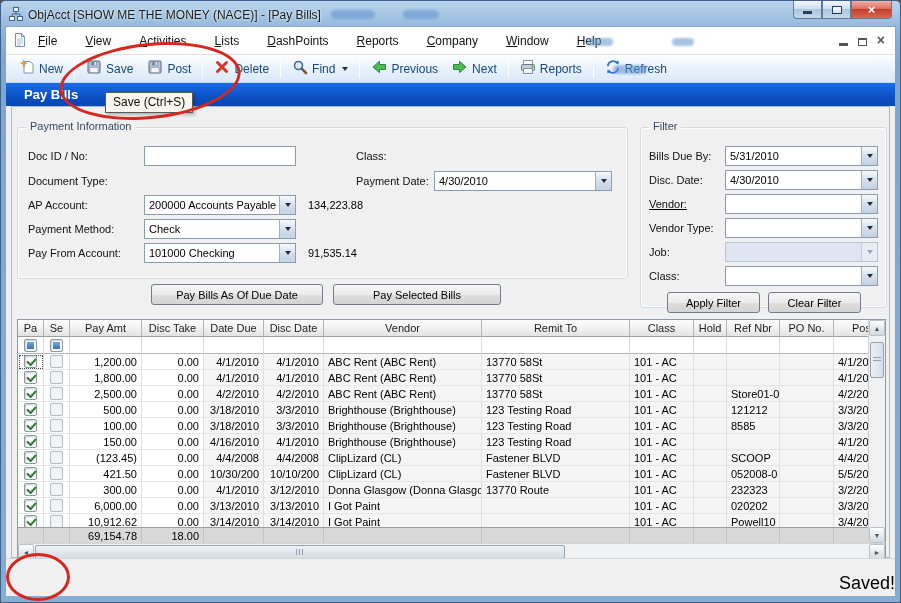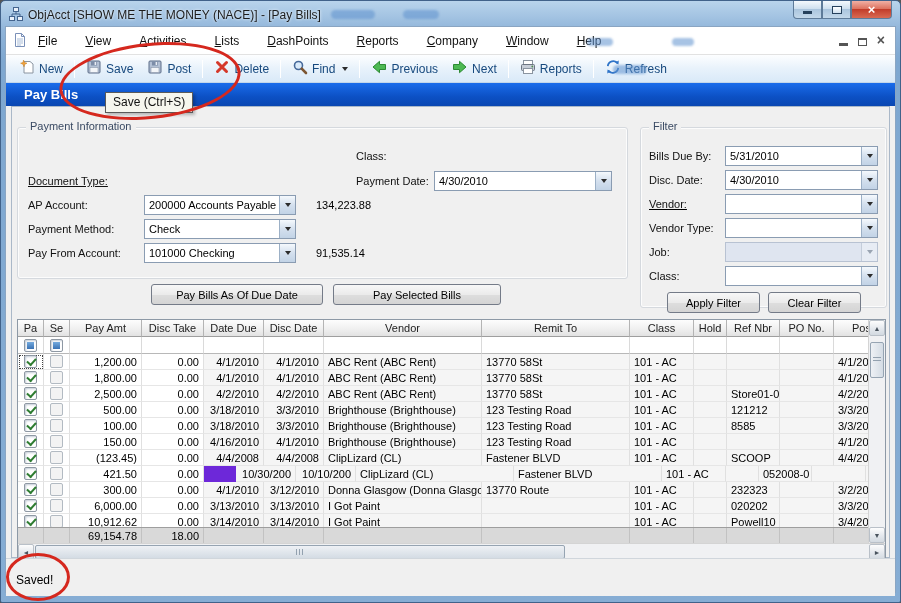--- a/index.html
+++ b/index.html
@@ -50,28 +50,28 @@
   .groupbox .legend { position:absolute; top:-8px; left:8px; background:#f0f0f0; padding:0 4px; color:#3a4a63; }
   .frow { position:absolute; height:20px; display:flex; align-items:center; }
   .flabel { color:#111; }
   .tinput { height:20px; background:#fff; border:1px solid #8a9cb2; padding:0 3px; font:11px "Liberation Sans",sans-serif; }
   .combo { height:20px; background:#fff; border:1px solid #8a9cb2; display:flex; align-items:center; position:relative; }
   .combo .cval { flex:1; padding:0 4px; white-space:nowrap; overflow:hidden; }
   .combo .cbtn { width:16px; height:100%; border-left:1px solid #9cb0c6; background:linear-gradient(#f5f9fd,#d4e0ee 50%,#c2d3e6); display:flex; align-items:center; justify-content:center; }
   .combo.disabled { background:#dfe5f0; border-color:#b8c2d2; }
   .combo.disabled .cbtn { background:#e7ecf4; border-left-color:#c4cdda; }
   .combo.disabled .ddarrow { border-top-color:#9aa4b2; }
-  .balance { margin-left:20px; }
+  .balance { margin-left:12px; }
 
   .pushbtn { position:absolute; height:21px; border:1px solid #747b88; border-radius:3px;
     background:linear-gradient(#f7f7f7,#ebebeb 50%,#dedede 51%,#d4d4d4); font:11px "Liberation Sans",sans-serif;
     display:flex; align-items:center; justify-content:center; color:#000; }
 
   
-  .grid { position:absolute; left:5px; top:212px; width:869px; height:242px; border:1px solid #8d99a6; background:#6d28d9; overflow:hidden; }
+  .grid { position:absolute; left:5px; top:212px; width:869px; height:242px; border:1px solid #8d99a6; background:#bef264; overflow:hidden; }
   .ghead { position:absolute; left:0; top:0; right:17px; height:34px; overflow:hidden; }
   .hrow, .frowg, .grow, .trow { display:flex; width:886px; }
   .hcell { height:17px; background:linear-gradient(#fdfdfd,#f0f0f0 55%,#e2e2e2); border-right:1px solid #b4b4b4; border-bottom:1px solid #9e9e9e;
     display:flex; align-items:center; justify-content:center; color:#222; overflow:hidden; white-space:nowrap; flex:none; }
   .fcell { height:17px; background:#fff; border-right:1px solid #dadada; border-bottom:1px solid #b8b8b8; display:flex; align-items:center; justify-content:center; flex:none; }
   .grows { position:absolute; left:0; top:34px; right:17px; bottom:33px; overflow:hidden; }
   .cell { height:16px; border-right:1px solid #e0e0e0; border-bottom:1px solid #e6e6e6; padding:0 4px; display:flex; align-items:center;
     white-space:nowrap; overflow:hidden; background:#fff; flex:none; }
   .cell.shade { background:#f5f5f5; }
   .cell.num { justify-content:flex-end; }
@@ -91,21 +91,21 @@
   .vscroll { position:absolute; top:0; right:0; bottom:17px; width:17px; background:#f0f1f3; border-left:1px solid #d4d4d4; }
   .hscroll { position:absolute; left:0; right:0; bottom:0; height:17px; background:#f0f1f3; border-top:1px solid #d4d4d4; }
   .sbtn { position:absolute; width:16px; height:16px; background:linear-gradient(#fdfdfd,#e4e8ed 55%,#d3dae1); border:1px solid #b9c0c8; border-radius:2px;
     display:flex; align-items:center; justify-content:center; font-size:7px; color:#4a545e; }
   .vthumb { position:absolute; left:1px; width:14px; background:linear-gradient(90deg,#eef1f5,#d4dce4); border:1px solid #96a4b2; border-radius:2px; }
   .hthumb { position:absolute; top:1px; height:14px; background:linear-gradient(#eef1f5,#d4dce4); border:1px solid #96a4b2; border-radius:2px; }
   .grip { position:absolute; left:50%; top:50%; transform:translate(-50%,-50%); width:8px; height:6px;
     background:repeating-linear-gradient(90deg,#93a1af 0 1px,transparent 1px 3px); }
   .vthumb .grip { width:8px; height:6px; background:repeating-linear-gradient(#93a1af 0 1px,transparent 1px 3px); }
 
-  .statusbar { position:absolute; left:0; right:0; top:531px; height:38px; background:#f0f0f0; border-top:1px solid #d0d6dc; padding:14px 0 16px 10px; font-size:12px; }
+  .statusbar { position:absolute; left:0; right:0; top:531px; height:38px; background:#f0f0f0; border-top:1px solid #d0d6dc; padding:14px 0 16px 10px; font-size:18px;text-align:right; }
 
   
   .red-ellipse { position:absolute; border:3px solid #d5281e; border-radius:50%; z-index:60; }
   .tooltip { position:absolute; left:104px; top:91px; z-index:55; background:#f6f6ee; border:1px solid #5a5a5a; padding:2px 7px 3px; font-size:12px; color:#111; box-shadow:2px 2px 3px rgba(0,0,0,.25); }
   .smudge { position:absolute; background:rgba(95,145,205,.55); border-radius:6px; filter:blur(1.2px); z-index:30; }
 </style>
 </head>
 <body>
 
 <div class="window">
@@ -236,22 +236,26 @@
     </div>
 
     <div class="paybills">
       <span>Pay Bills</span>
     </div>
 
     <div class="content">
 
       <div class="groupbox" style="left:5px; top:20px; width:611px; height:152px;">
         <span class="legend">Payment Information</span>
+        <div class="frow" style="left:10px; top:18px;">
+          <span class="flabel" style="width:116px;">Doc ID / No:</span>
+          <input class="tinput" style="width: 152px;" value="">
+        </div>
         <div class="frow" style="left:10px; top:43px;">
-          <span class="flabel" style="width:116px;text-decoration:underline;">Document Type:</span>
+          <span class="flabel" style="width:116px;">Document Type:</span>
         </div>
         <div class="frow" style="left:10px; top:67px;">
           <span class="flabel" style="width:116px;">AP Account:</span>
           <div class="combo" style="width:152px;">
               <span class="cval">200000 Accounts Payable</span>
               <span class="cbtn">
                 <span class="ddarrow" style="margin:0;"></span>
               </span>
             </div>
           <span class="balance">134,223.88</span>
@@ -527,21 +531,21 @@
             </div>
             <div class="grow">
               <div class="cell ctr" style="width: 26px;">
                 <span class="cb checked"></span>
               </div>
               <div class="cell ctr" style="width: 26px;">
                 <span class="cb off"></span>
               </div>
               <div class="cell num" style="width: 72px;">421.50</div>
               <div class="cell num" style="width: 62px;">0.00</div>
-              <div class="cell shade num" style="width: 60px; margin-left: 32px;">10/30/200</div>
+              <div class="cell shade num" style="width: 60px;">10/30/200</div>
               <div class="cell shade num" style="width: 60px;">10/10/200</div>
               <div class="cell shade" style="width: 158px;">ClipLizard (CL)</div>
               <div class="cell shade" style="width: 148px;">Fastener BLVD</div>
               <div class="cell shade" style="width: 64px;">101 - AC</div>
               <div class="cell shade" style="width: 33px;"></div>
               <div class="cell shade" style="width: 53px;">052008-0</div>
               <div class="cell shade" style="width: 54px;"></div>
               <div class="cell shade" style="width: 70px;">5/5/20</div>
             </div>
             <div class="grow">

